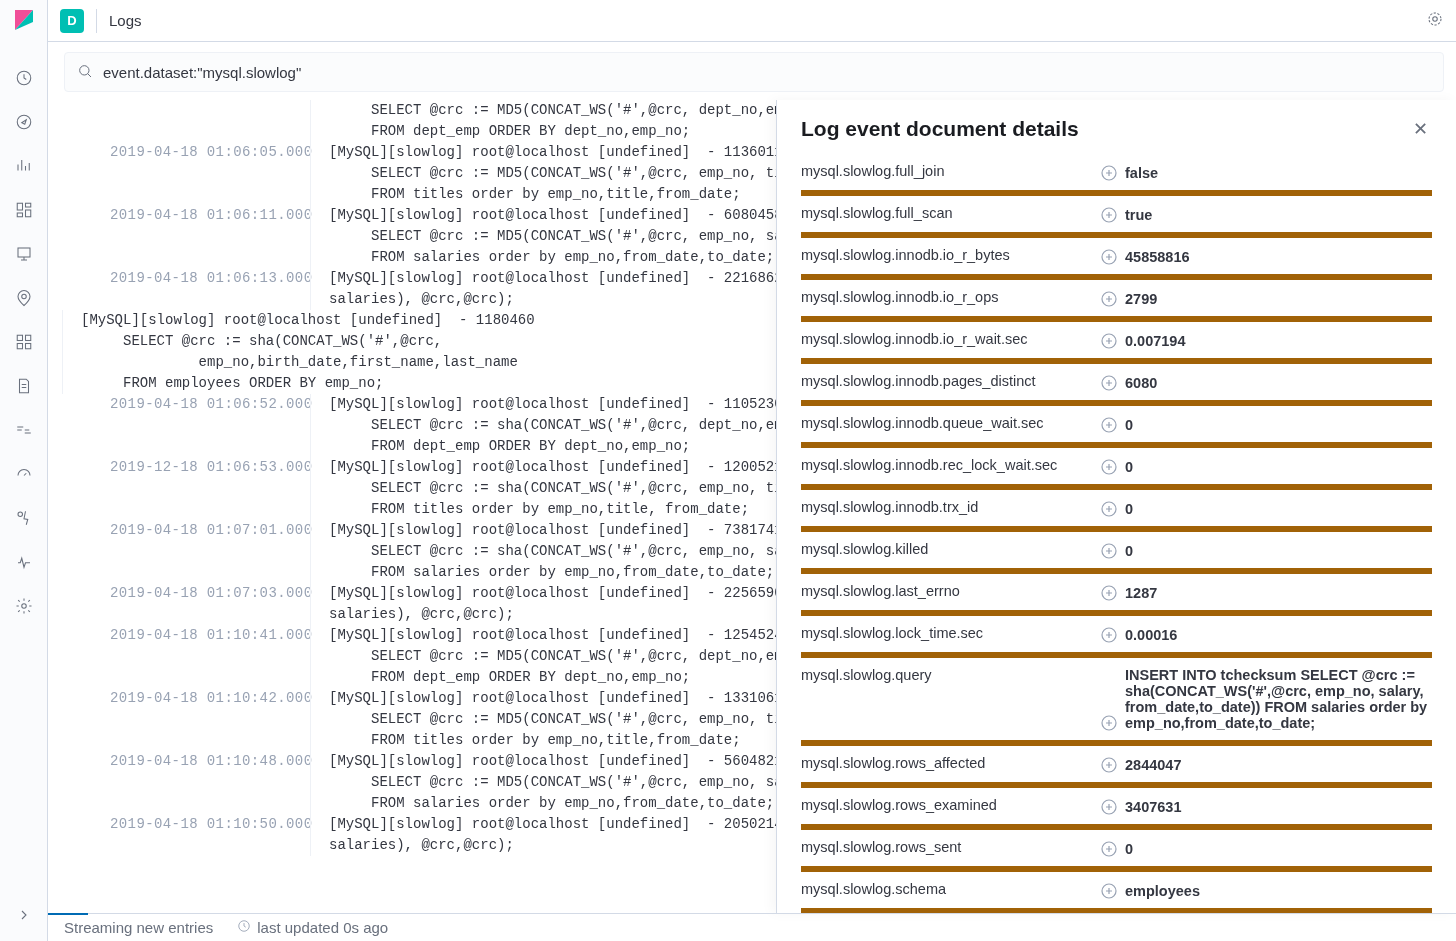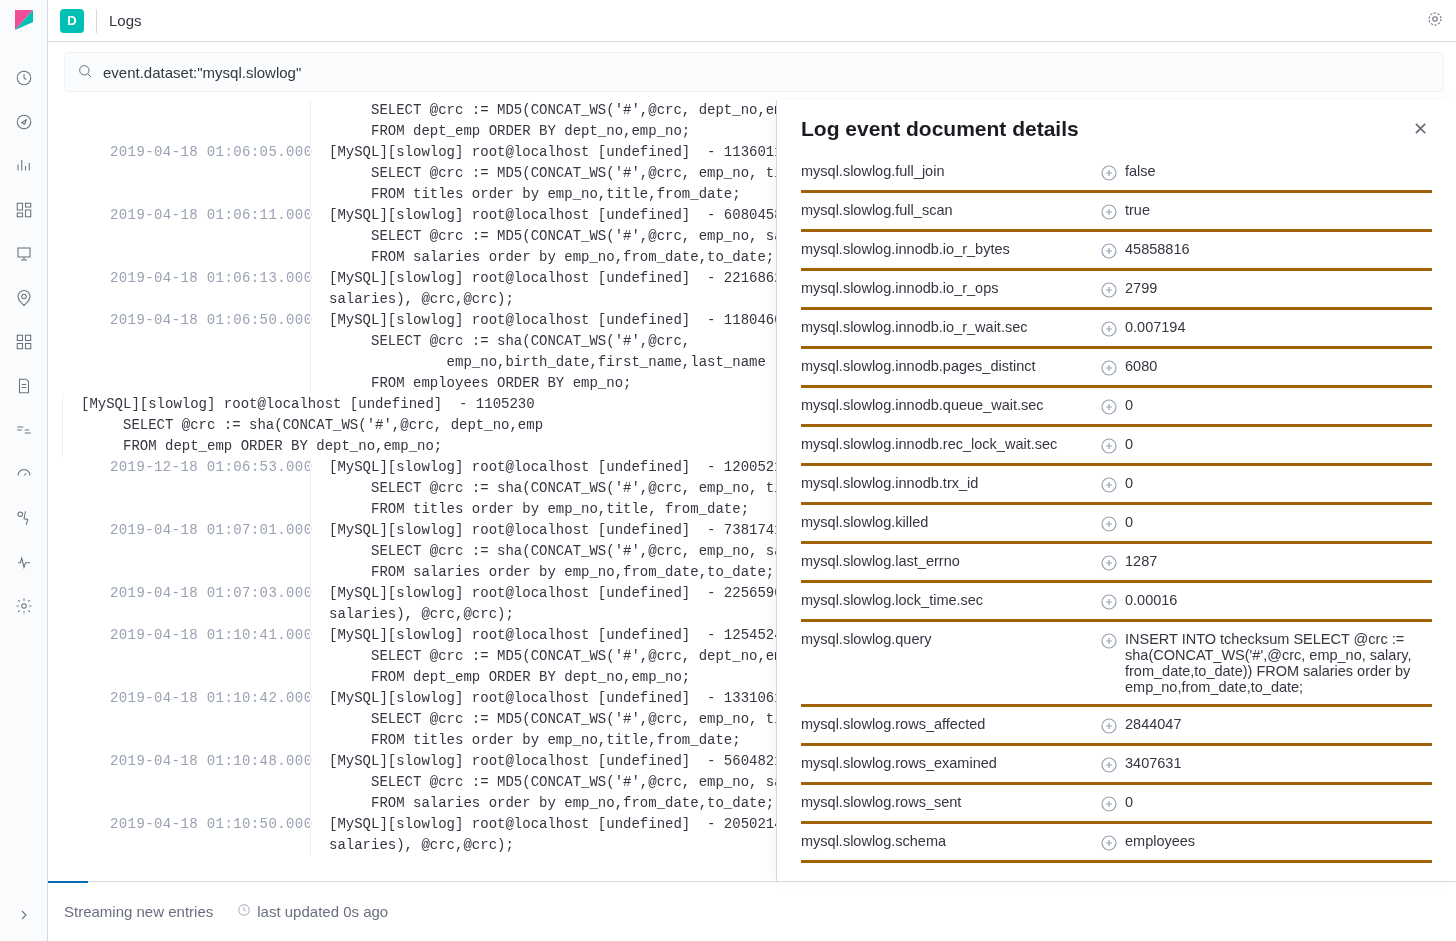--- a/index.html
+++ b/index.html
@@ -20,32 +20,32 @@
   .topbar .right .nav-icon { cursor:pointer; }
   .searchbar-wrap { padding:10px 12px 8px 16px; }
   .searchbar { height:40px; background:#fbfcfd; border:1px solid #eef1f6; border-radius:4px; display:flex; align-items:center; padding:0 12px; gap:10px; }
   .searchbar svg { width:16px; height:16px; stroke:#69707d; fill:none; stroke-width:1.5;}
   .searchbar input { flex:1; border:none; background:transparent; font-size:15px; outline:none; color:#343741;}
   .content { flex:1; display:flex; min-height:0; position:relative;}
   .log-pane { flex:1; overflow:auto; font-family: "SFMono-Regular", Consolas, "Liberation Mono", Menlo, monospace; font-size:14px; line-height:1.5; padding:0 0 0 14px;}
   .log-row { display:flex; }
   .log-ts { width:200px; flex-shrink:0; color:#98a2b3; padding:0 8px 0 0; white-space:nowrap; letter-spacing:0.4px;margin-left:48px;}
   .log-msg-wrap { flex:1; border-left:1px solid #eef1f6; padding:0 0 0 18px; white-space:pre; color:#343741; overflow:hidden;}
-  .statusbar { height:60px; border-top:1px solid #d3dae6; display:flex; align-items:center; padding:0 16px; gap:24px; font-size:15px; color:#69707d; position:relative;}
+  .statusbar { height:28px; border-top:1px solid #d3dae6; display:flex; align-items:center; padding:0 16px; gap:24px; font-size:15px; color:#69707d; position:relative;}
   .statusbar::before{content:""; position:absolute; top:-1px; left:0; width:40px; height:2px; background:#006bb4;}
   .statusbar .upd { display:flex; align-items:flex-start; gap:6px;}
   .statusbar .upd svg{width:14px;height:14px;stroke:#98a2b3;fill:none;stroke-width:1.5;}
   .flyout { position:absolute; top:0; right:0; bottom:0; width:680px; background:#fff; border-left:1px solid #d3dae6; display:flex; flex-direction:column; box-shadow:-4px 0 12px rgba(0,0,0,0.04); }
   .flyout-head { display:flex; align-items:center; justify-content:space-between; padding:14px 24px 10px; }
   .flyout-head h2 { font-size:21px; font-weight:700; color:#1a1c21; }
   .flyout-head .close { cursor:pointer; color:#69707d; font-size:18px; padding:4px;}
   .flyout-body { flex:1; overflow:auto; padding:0 24px 18px; }
-  .detail-row { display:flex; align-items:flex-start; border-bottom:3px solid #a16207; padding:9px 0; font-size:14.5px; }
+  .detail-row { display:flex; align-items:flex-start; border-bottom:6px solid #a16207; padding:9px 0; font-size:14.5px; }
   .detail-key { width:300px; flex-shrink:0; color:#343741; }
-  .detail-val { flex:1; display:flex; align-items:flex-start; gap:8px; color:#343741; word-break:break-word;}
+  .detail-val { flex:1; display:flex; align-items:flex-end; gap:8px; color:#343741; word-break:break-word;font-weight:bold;}
   .type-icon { width:16px; height:16px; flex-shrink:0; margin-top:2px; }
   .type-icon svg{width:16px;height:16px;}
 </style>
 </head>
 <body>
 
 <div class="app">
   <nav class="sidenav">
     <div class="logo">
       <svg viewBox="0 0 24 24">
@@ -181,27 +181,27 @@
             <div class="log-msg-wrap">[MySQL][slowlog] root@localhost [undefined]  - 6080458
      SELECT @crc := MD5(CONCAT_WS('#',@crc, emp_no, sal
      FROM salaries order by emp_no,from_date,to_date;</div>
           </div>
           <div class="log-row">
             <div class="log-ts">2019-04-18 01:06:13.000</div>
             <div class="log-msg-wrap">[MySQL][slowlog] root@localhost [undefined]  - 2216862
 salaries), @crc,@crc);</div>
           </div>
           <div class="log-row">
-            <div class="log-ts">2019-04-18 01:06:50.000</div>
             <div class="log-msg-wrap">[MySQL][slowlog] root@localhost [undefined]  - 1180460
      SELECT @crc := sha(CONCAT_WS('#',@crc,
               emp_no,birth_date,first_name,last_name
      FROM employees ORDER BY emp_no;</div>
           </div>
           <div class="log-row">
+            <div class="log-ts">2019-04-18 01:06:52.000</div>
             <div class="log-msg-wrap">[MySQL][slowlog] root@localhost [undefined]  - 1105230
      SELECT @crc := sha(CONCAT_WS('#',@crc, dept_no,emp
      FROM dept_emp ORDER BY dept_no,emp_no;</div>
           </div>
           <div class="log-row">
             <div class="log-ts">2019-12-18 01:06:53.000</div>
             <div class="log-msg-wrap">[MySQL][slowlog] root@localhost [undefined]  - 1200521
      SELECT @crc := sha(CONCAT_WS('#',@crc, emp_no, tit
      FROM titles order by emp_no,title, from_date;</div>
           </div>

